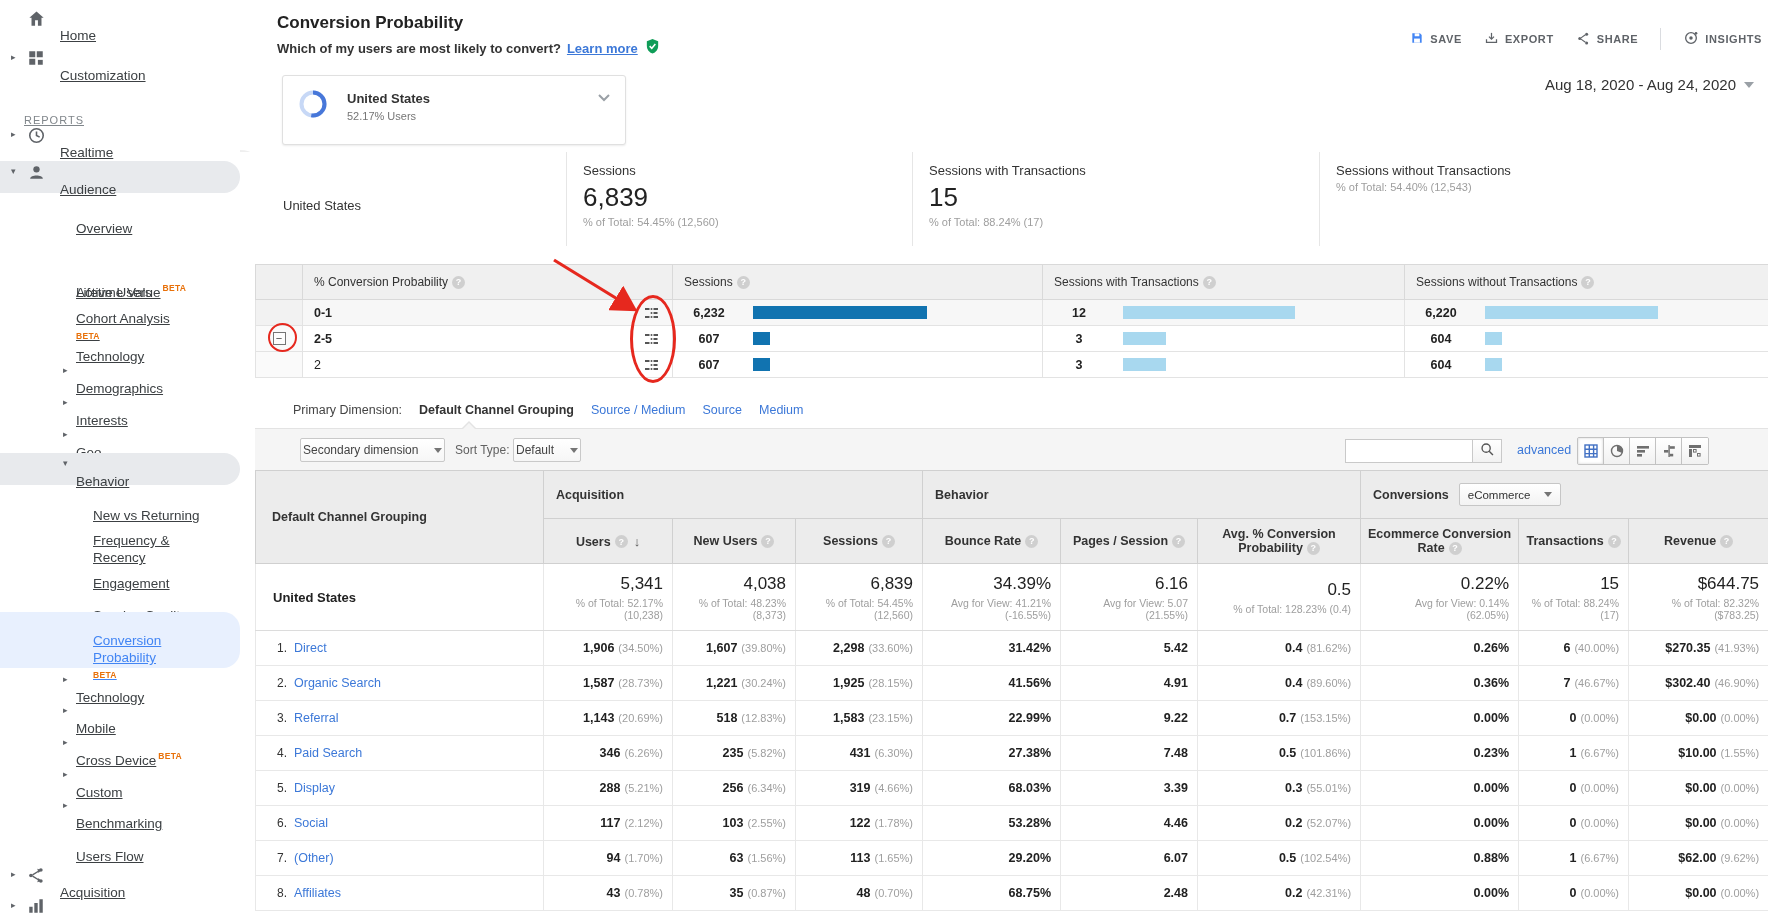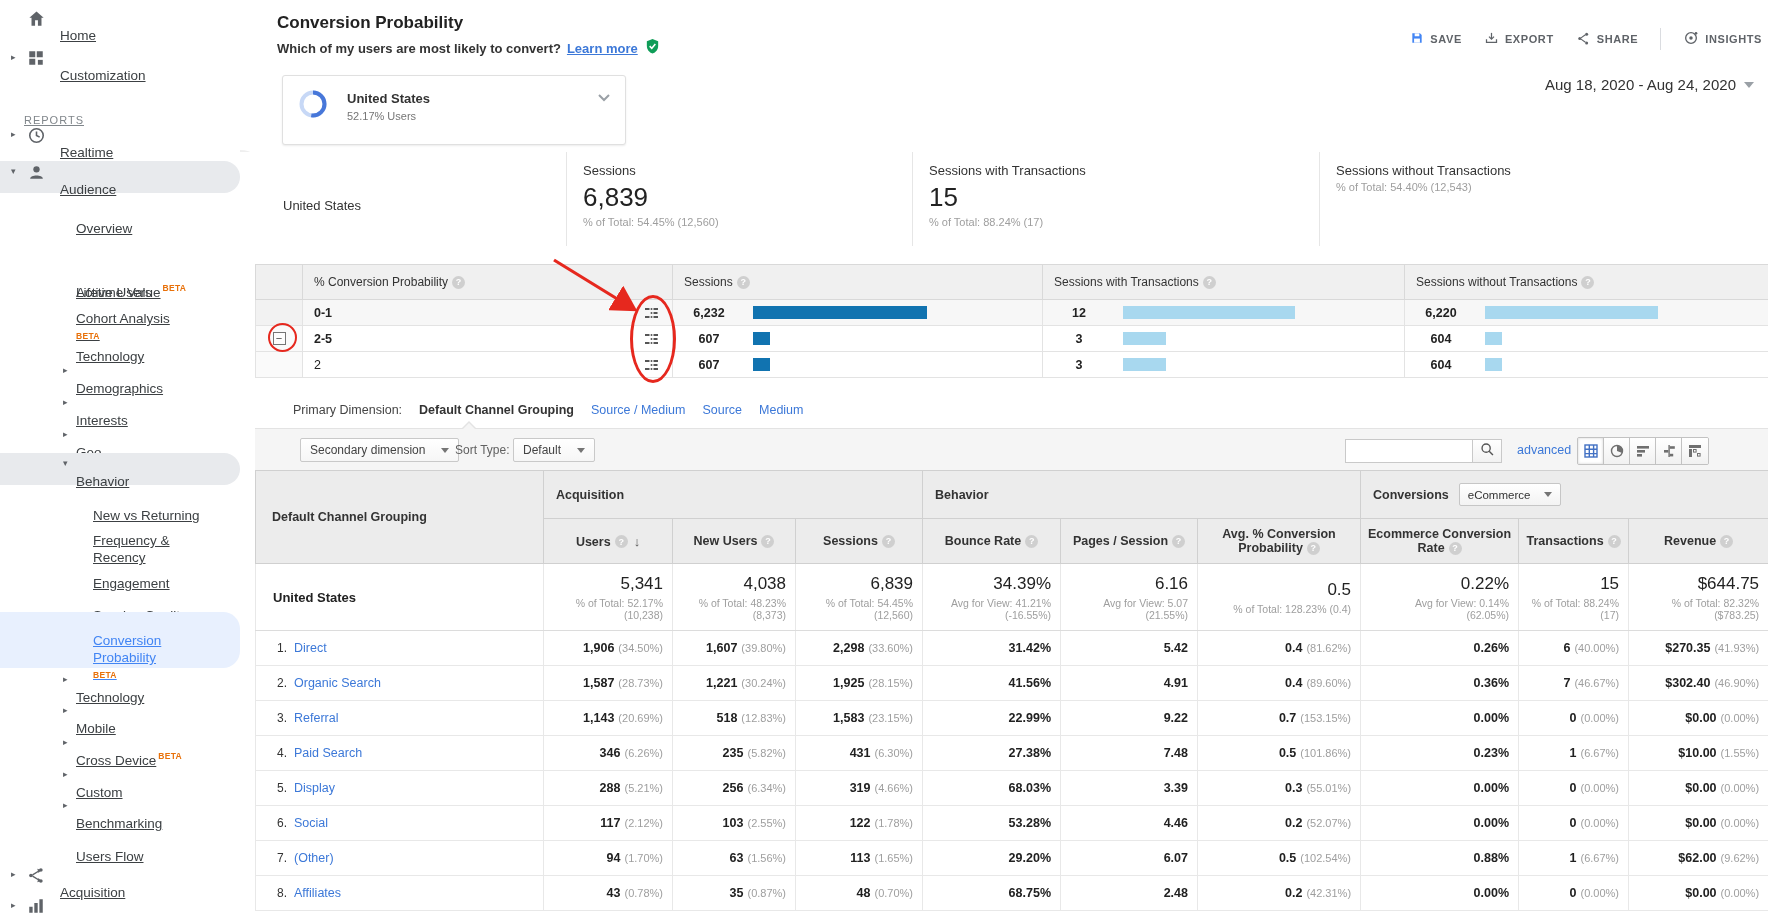--- a/index.html
+++ b/index.html
@@ -76,21 +76,21 @@
   .primary-dim { position:absolute; left:53px; top:403px; display:flex; align-items:baseline; gap:17px; font-size:12.5px; }
   .primary-dim .pd-label { color:#444; }
   .primary-dim .pd-selected { font-weight:bold; color:#333; }
   .primary-dim a { color:#3c78d8; cursor:pointer; }
   
   .toolbar { position:absolute; left:15px; right:0; top:428px; height:42px; background:#f5f5f5; border-top:1px solid #e3e3e3; }
   .notch { position:absolute; left:206px; top:-8px; width:0; height:0;
     border-left:8px solid transparent; border-right:8px solid transparent; border-bottom:8px solid #e3e3e3; }
   .notch:after { content:""; position:absolute; left:-7px; top:1.5px; width:0; height:0;
     border-left:7px solid transparent; border-right:7px solid transparent; border-bottom:7px solid #f5f5f5; }
-  .tb-btn { position:absolute; height:24px; top:9px; display:flex; align-items:center; gap:16px; padding:0 9px;
+  .tb-btn { position:absolute; height:24px; top:9px; display:flex; align-items:center; gap:16px; padding:0 2px;
     background:linear-gradient(#fff,#f6f6f6); border:1px solid #c9c9c9; border-radius:2px;
     font-size:12px; color:#444; cursor:pointer; }
   .tb-caret { width:0; height:0; border-left:4px solid transparent; border-right:4px solid transparent; border-top:5px solid #757575; }
   .sort-label { position:absolute; left:200px; top:14px; font-size:12px; color:#616161; }
   .search-input { position:absolute; left:1090px; top:10px; width:127px; height:24px; border:1px solid #c9c9c9;
     border-right:none; background:#fff; font-size:12px; padding:0 6px; outline:none; }
   .search-btn { position:absolute; left:1217px; top:10px; width:30px; height:24px;
     background:linear-gradient(#fff,#f2f2f2); border:1px solid #c9c9c9; cursor:pointer;
     display:flex; align-items:center; justify-content:center; }
   .advanced-link { position:absolute; left:1262px; top:14px; font-size:12.5px; color:#3c78d8; cursor:pointer; }

